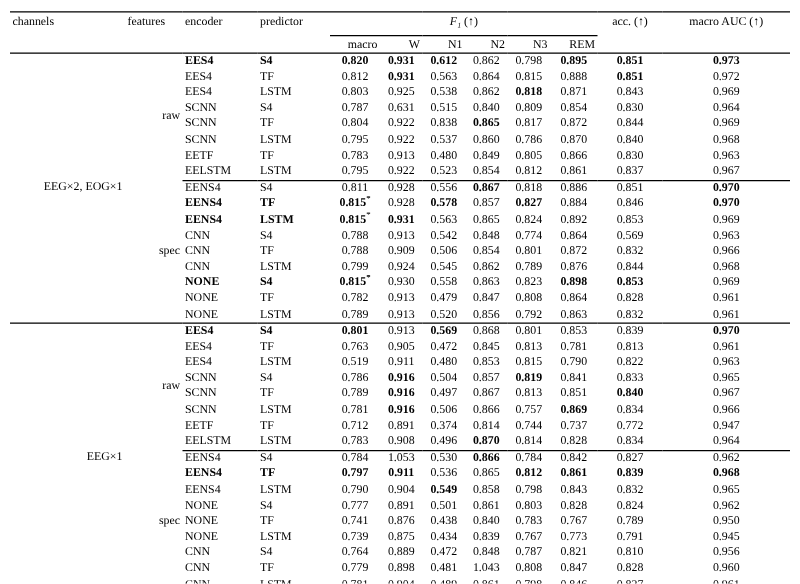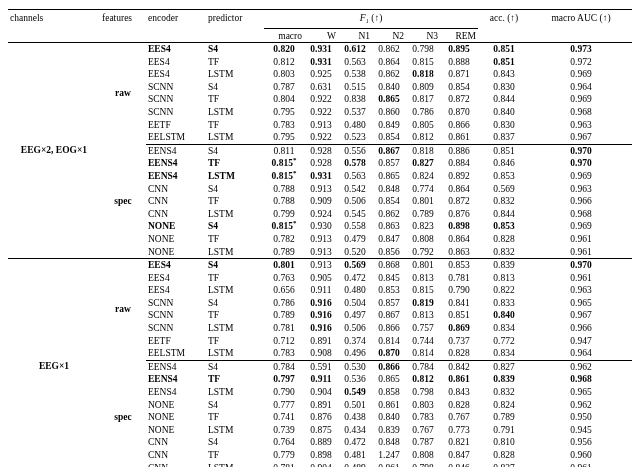--- a/index.html
+++ b/index.html
@@ -17,21 +17,21 @@
   td { padding:0 2px; }
   thead th { border-bottom:1px solid #000; vertical-align:top; }
   thead tr.top th { padding-top:3px; height:15px; }
   th.h-left { text-align:left; }
   th.h-center { text-align:center;margin-top:32px; }
   th.f1-group { border-bottom:0.8px solid #000; }
   th.sub { text-align:right; height:13px; vertical-align:middle; }
   .it { font-style:italic; }
   tbody td { text-align:center; height:12.6px; line-height:12.6px; white-space:nowrap; overflow:hidden; }
   td.enc, td.pred { text-align:left; }
-  td.channels-cell, td.features-cell { text-align:center; vertical-align:middle;font-weight:bold; }
+  td.channels-cell, td.features-cell { text-align:right; vertical-align:middle; }
   .b { font-weight:bold; }
   tr.section-start td { border-top:1px solid #000; }
   tr.group-start td.dc { border-top:0.8px solid #000; }
   sup { font-size:7px; line-height:0; }
 </style>
 </head>
 <body>
 
 <div class="page">
   <table class="results">
@@ -298,21 +298,21 @@
           <td class="dc num">0.472</td>
           <td class="dc num">0.845</td>
           <td class="dc num">0.813</td>
           <td class="dc num">0.781</td>
           <td class="dc num">0.813</td>
           <td class="dc num">0.961</td>
         </tr>
         <tr>
           <td class="dc enc">EES4</td>
           <td class="dc pred">LSTM</td>
-          <td class="dc num">0.656</td>
+          <td class="dc num">0.519</td>
           <td class="dc num">0.911</td>
           <td class="dc num">0.480</td>
           <td class="dc num">0.853</td>
           <td class="dc num">0.815</td>
           <td class="dc num">0.790</td>
           <td class="dc num">0.822</td>
           <td class="dc num">0.963</td>
         </tr>
         <tr>
           <td class="dc enc">SCNN</td>
@@ -372,21 +372,21 @@
           <td class="dc num">0.814</td>
           <td class="dc num">0.828</td>
           <td class="dc num">0.834</td>
           <td class="dc num">0.964</td>
         </tr>
         <tr class="group-start">
           <td class="features-cell" rowspan="9">spec</td>
           <td class="dc enc">EENS4</td>
           <td class="dc pred">S4</td>
           <td class="dc num">0.784</td>
-          <td class="dc num">0.591</td>
+          <td class="dc num">1.053</td>
           <td class="dc num">0.530</td>
           <td class="dc num b">0.866</td>
           <td class="dc num">0.784</td>
           <td class="dc num">0.842</td>
           <td class="dc num">0.827</td>
           <td class="dc num">0.962</td>
         </tr>
         <tr>
           <td class="dc enc b">EENS4</td>
           <td class="dc pred b">TF</td>
@@ -458,21 +458,21 @@
           <td class="dc num">0.821</td>
           <td class="dc num">0.810</td>
           <td class="dc num">0.956</td>
         </tr>
         <tr>
           <td class="dc enc">CNN</td>
           <td class="dc pred">TF</td>
           <td class="dc num">0.779</td>
           <td class="dc num">0.898</td>
           <td class="dc num">0.481</td>
-          <td class="dc num">1.247</td>
+          <td class="dc num">1.043</td>
           <td class="dc num">0.808</td>
           <td class="dc num">0.847</td>
           <td class="dc num">0.828</td>
           <td class="dc num">0.960</td>
         </tr>
         <tr>
           <td class="dc enc">CNN</td>
           <td class="dc pred">LSTM</td>
           <td class="dc num">0.781</td>
           <td class="dc num">0.904</td>

